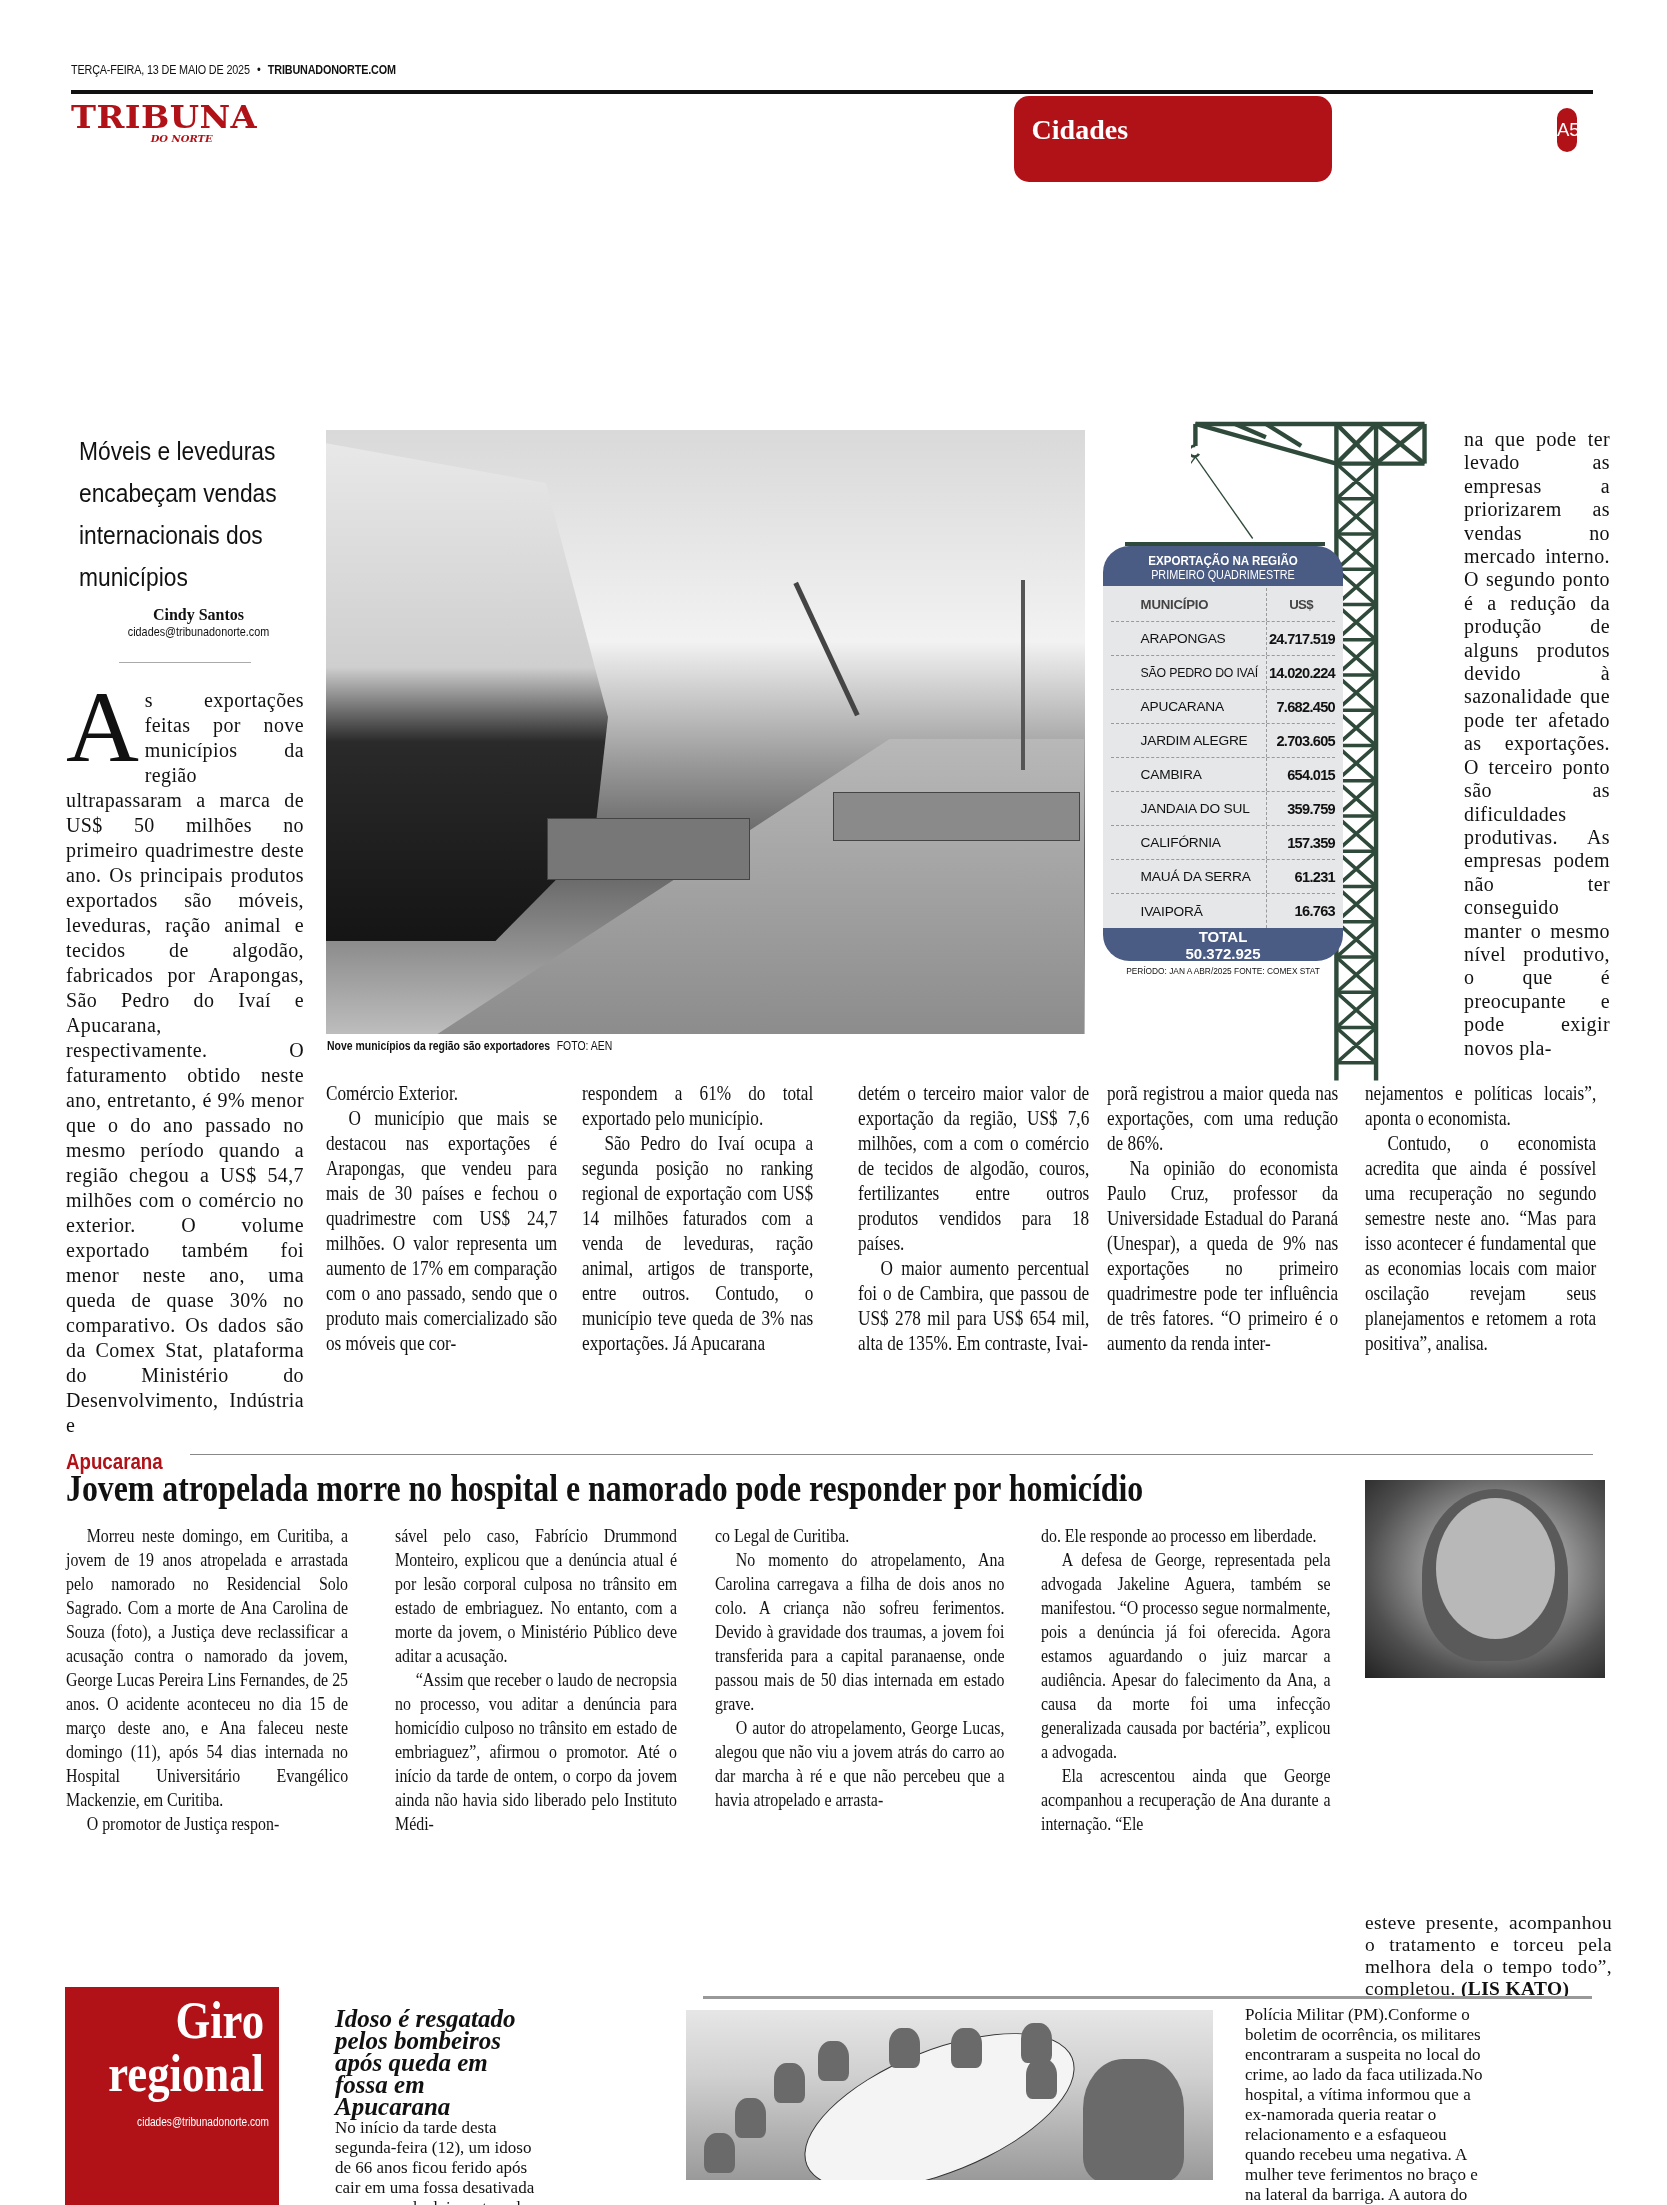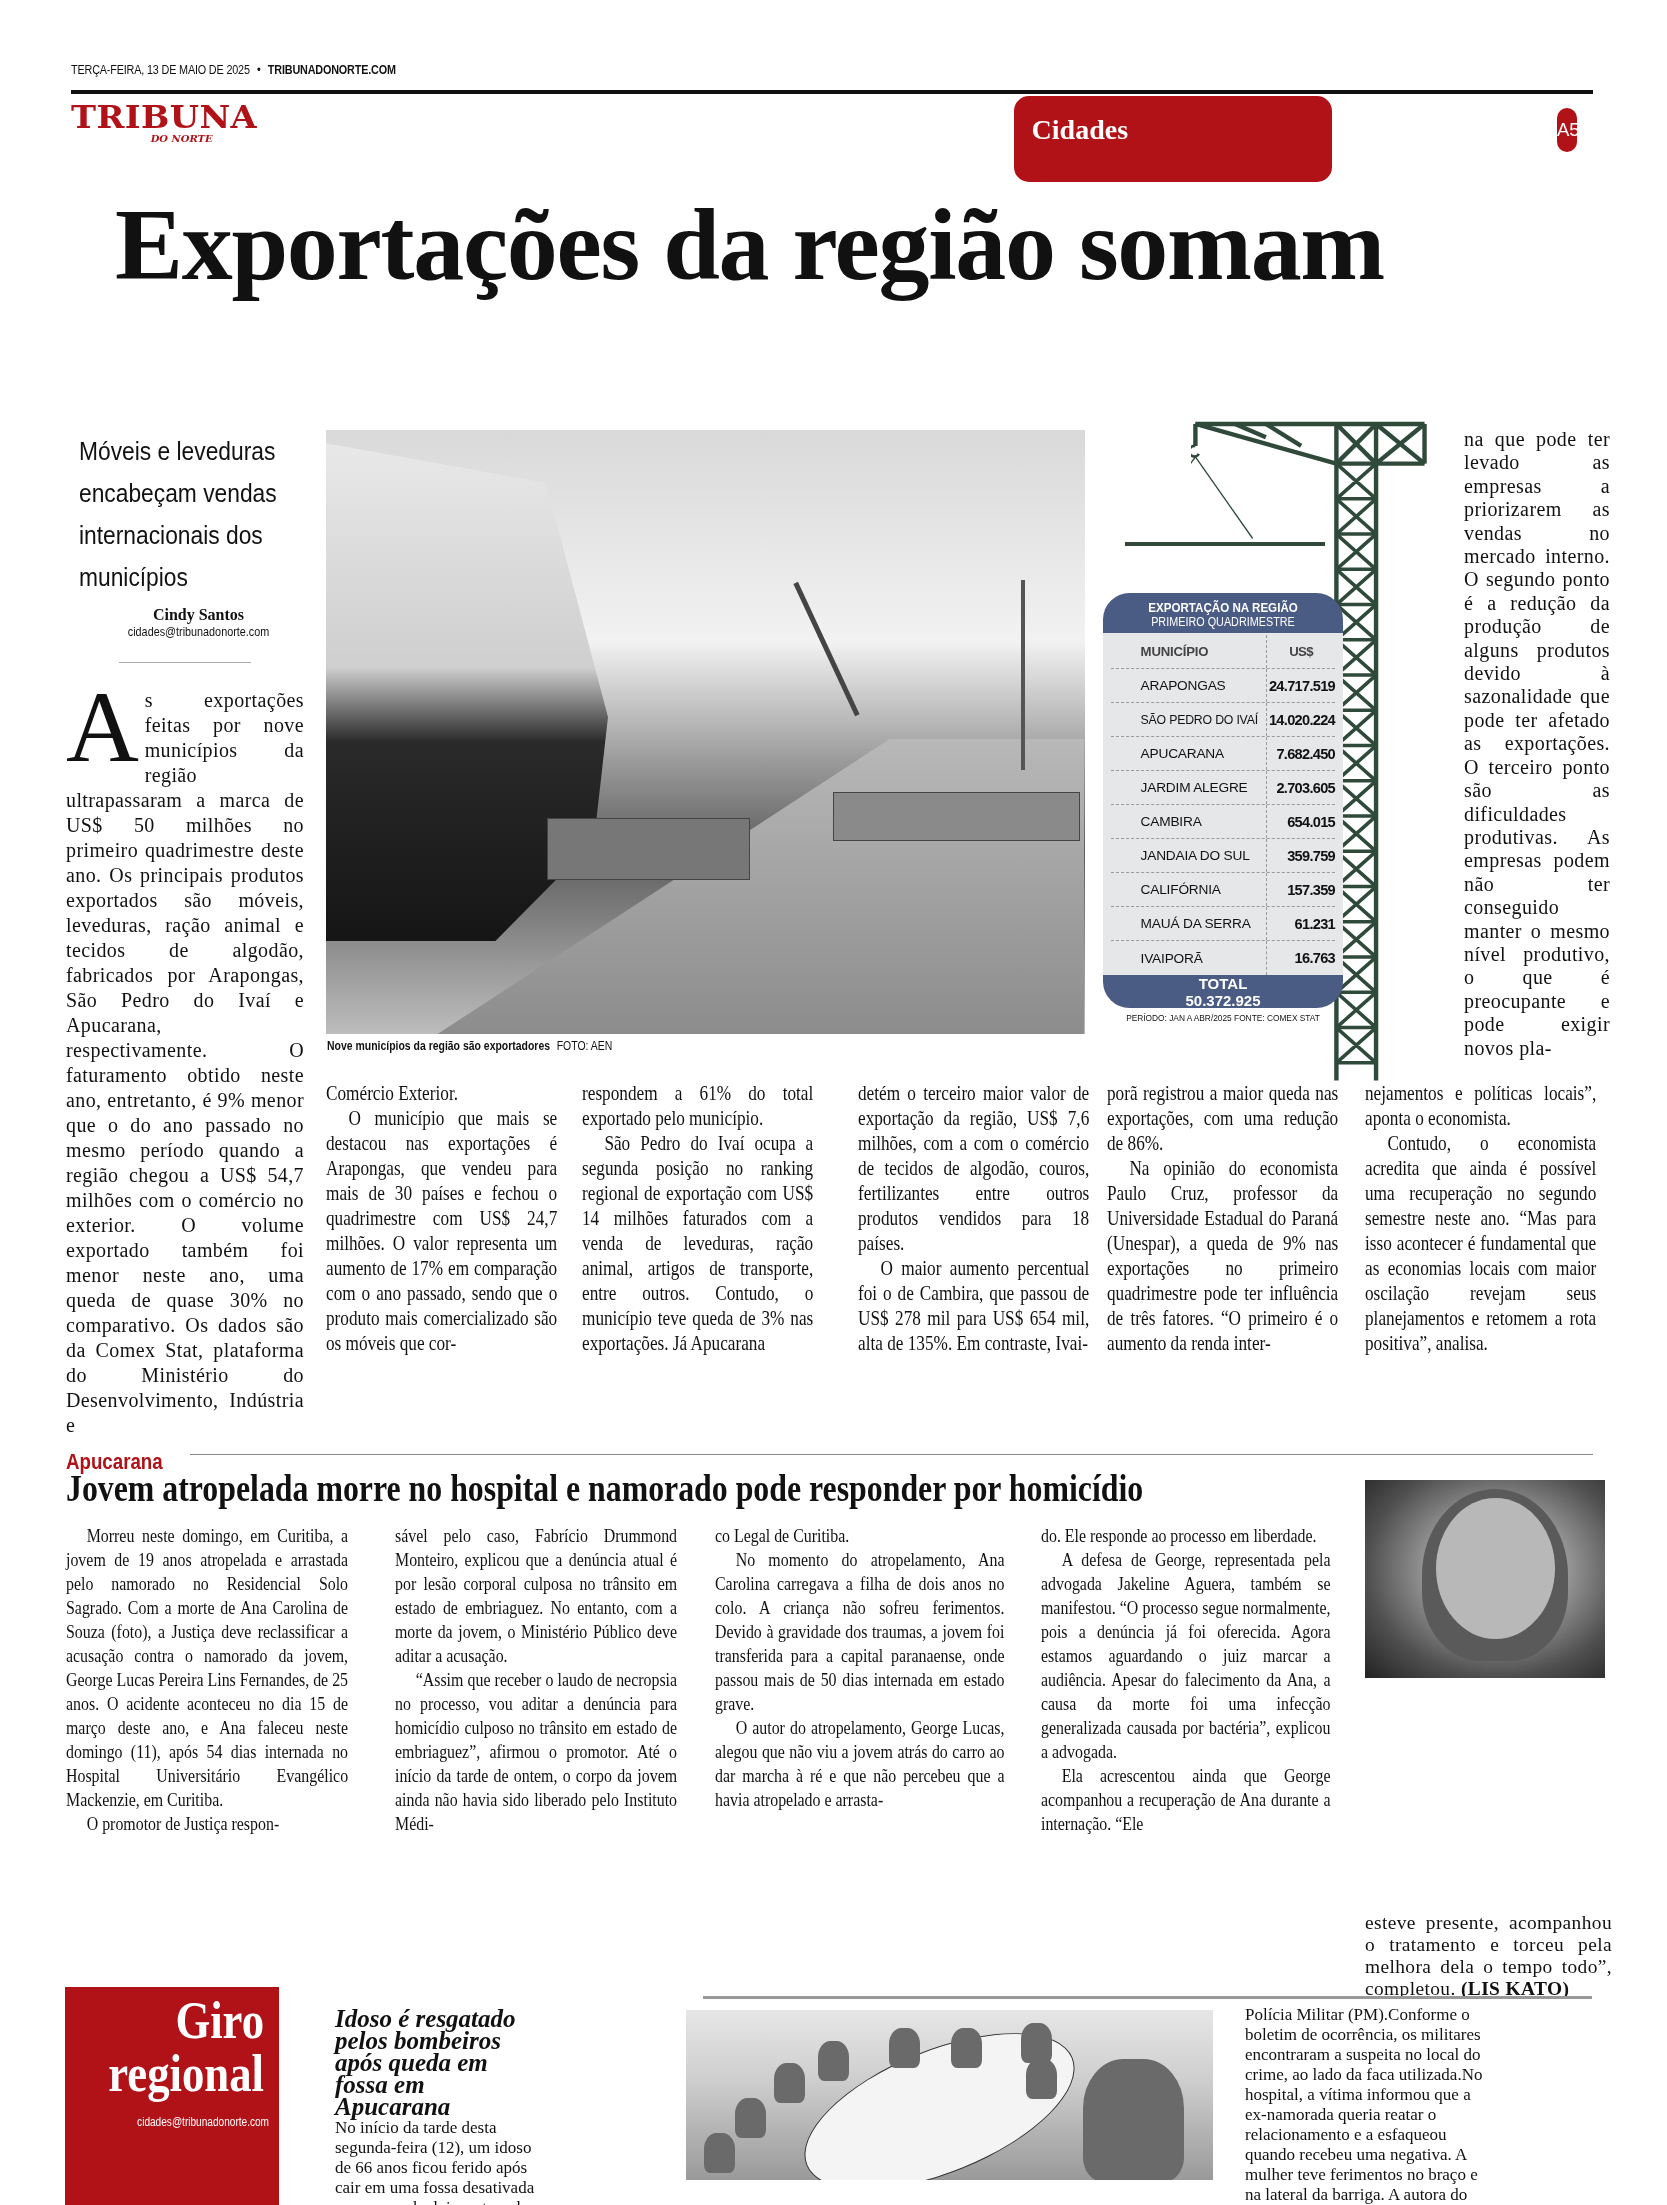--- a/index.html
+++ b/index.html
@@ -50,21 +50,21 @@
   #c2 { left: 326px; top: 1081px; width: 282px; font-size: 21px; line-height: 25px; }
   #c3 { left: 582px; top: 1081px; width: 282px; font-size: 21px; line-height: 25px; }
   #c4 { left: 858px; top: 1081px; width: 282px; font-size: 21px; line-height: 25px; }
   #c5 { left: 1107px; top: 1081px; width: 282px; font-size: 21px; line-height: 25px; }
   #c6 { left: 1365px; top: 1081px; width: 282px; font-size: 21px; line-height: 25px; }
   #c6-top { left: 1464px; top: 428px; width: 146px; font-size: 20px; line-height: 23.4px; letter-spacing: 0.4px; }
 
   
   #crane { left: 1191px; top: 419px; width: 282px; height: 662px; }
   #info { left: 1103px; top: 542px; width: 240px; }
-  #info .hdr { background: #4a5b84; color: #fff; border-radius: 26.5px 26.5px 0 0; text-align: center; padding: 7px 0 4.4px; margin-top: 47px; }
+  #info .hdr { background: #4a5b84; color: #fff; border-radius: 26.5px 26.5px 0 0; text-align: center; padding: 7px 0 4.4px; }
   #info .hdr .t1 { font-family: "Liberation Sans", sans-serif; font-weight: bold; font-size: 13.2px; transform: scaleX(0.88); }
   #info .hdr .t2 { font-family: "Liberation Sans", sans-serif; font-size: 12.3px; transform: scaleX(0.88); }
   #info .body { background: #e6e7e9; padding: 2.6px 8px 0 8px; }
   #info .row { display: flex; border-bottom: 0.9px dashed #9a9a9a; height: 34px; align-items: center; font-family: "Liberation Sans", sans-serif; }
   #info .row .m { width: 129px; font-size: 13.7px; border-right: 0.9px dashed #9a9a9a; height: 100%; display: flex; align-items: center; padding-left: 2.6px; transform-origin: left; letter-spacing: -0.2px; margin-left: 27px; }
   #info .row .v { flex: 1; text-align: right; font-weight: bold; font-size: 14.6px; letter-spacing: -0.7px; }
   #info .row.head .m, #info .row.head .v { font-weight: bold; color: #444; font-size: 13.2px; }
   #info .row.head .v { text-align: center; }
   #info .total { background: #4a5b84; color: #fff; display: flex; justify-content: space-between; align-items: center; padding: 0 10.6px; height: 33px; border-radius: 0 0 26.5px 26.5px; font-family: "Liberation Sans", sans-serif; font-weight: bold; font-size: 15px; flex-direction: column; }
   #info .src { font-family: "Liberation Sans", sans-serif; font-size: 9.7px; text-align: center; margin-top: 3.5px; transform: scaleX(0.86); white-space: nowrap; }
@@ -110,21 +110,20 @@
 <div id="logo" class="abs">
   <div class="t">TRIBUNA</div>
   <div class="d">DO NORTE</div>
 </div>
 <div id="section-tab" class="abs">
   <span>Cidades</span>
 </div>
 <div id="page-badge" class="abs">A5</div>
 
 <h1 id="headline" class="abs">
-  <div>Exportações da região somam</div>
 </h1>
 
 <div id="deck" class="abs">Móveis e leveduras encabeçam vendas internacionais dos municípios</div>
 <div id="byline" class="abs">
   <div class="name">Cindy Santos</div>
   <div class="mail">cidades@tribunadonorte.com</div>
 </div>
 <div id="byline-rule" class="abs"></div>
 
 <div id="lead-col" class="abs col">

